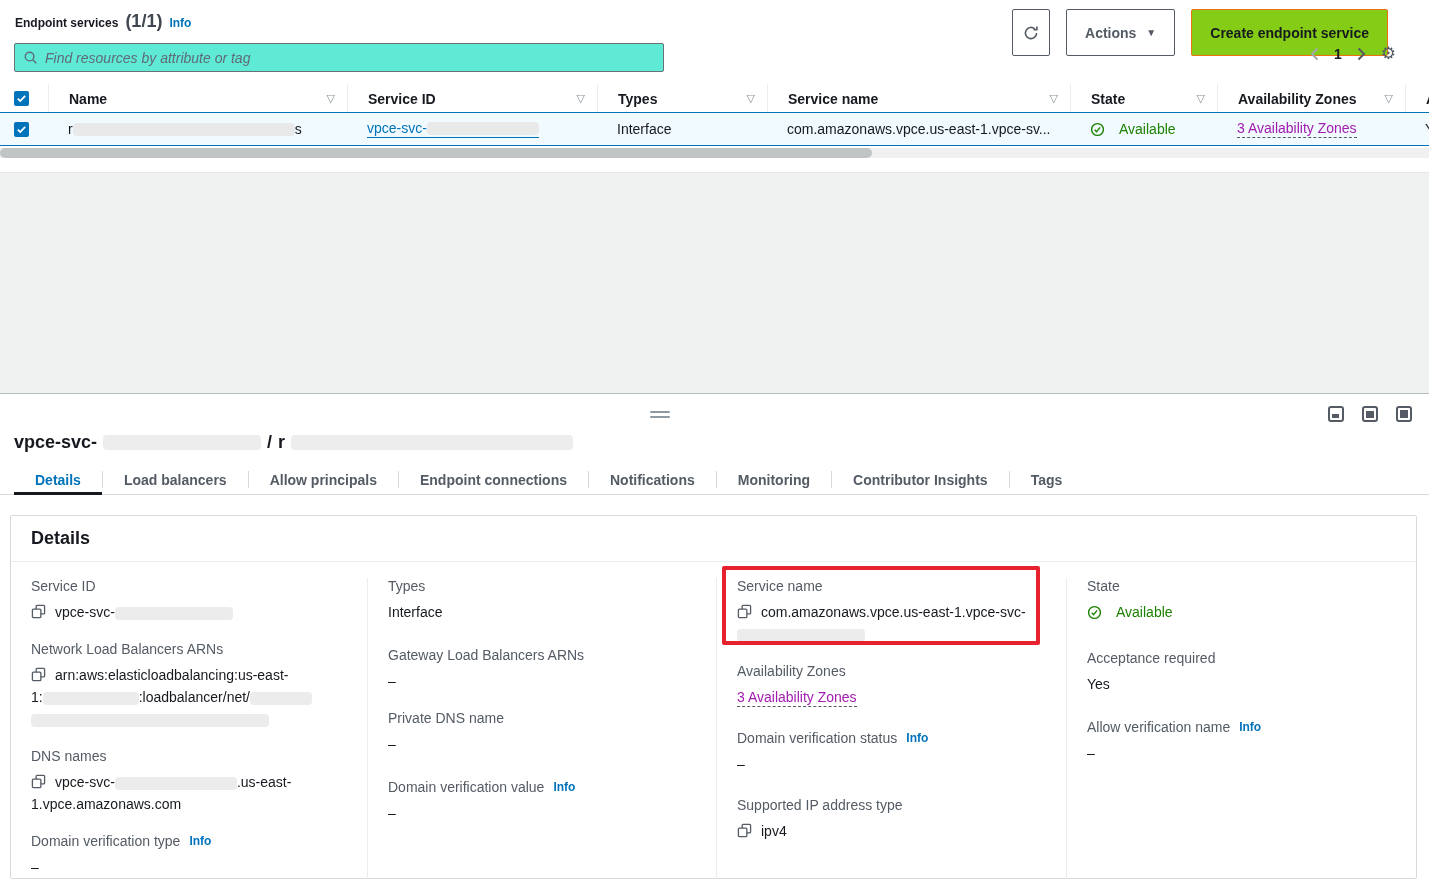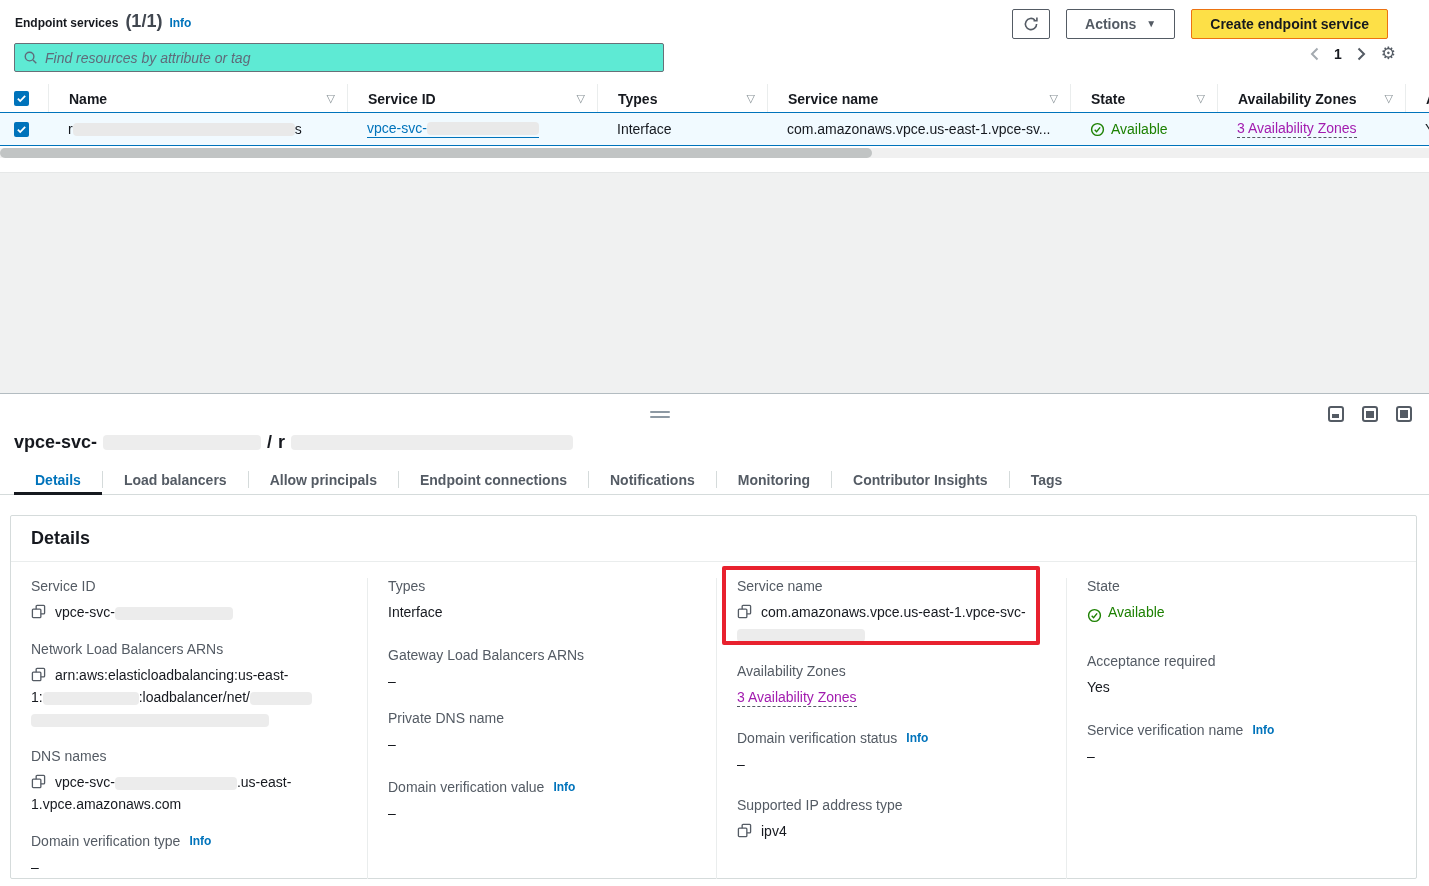--- a/index.html
+++ b/index.html
@@ -10,26 +10,26 @@
     color: #16191f; background: #fff; font-size: 14px;
   }
   
   .top-section { position:absolute; top:0; left:0; right:0; height:172px; background:#fff; }
   .titlebar { position:absolute; left:15px; top:11px; display:flex; align-items:baseline; gap:7px; }
   .titlebar h1 { font-size:12px; font-weight:700; }
   .titlebar .count { font-size:18px; font-weight:700; color:#414750; }
   .info-link { font-size:12px; font-weight:700; color:#0073bb; text-decoration:none; }
   .toolbar { position:absolute; top:9px; right:41px; display:flex; gap:16px; }
   .btn {
-    height:30px; border:1px solid #545b64; border-radius:2px; background:#fff;
+    height:47px; border:1px solid #545b64; border-radius:2px; background:#fff;
     display:flex; align-items:center; justify-content:center; gap:10px;
     font-weight:700; font-size:14px; color:#545b64; padding:0 18px; cursor:pointer;
   }
   .btn-icon { width:38px; padding:0; }
-  .btn-primary { background:#fde047; border-color:#ec7211; color:#16191f; }
+  .btn-primary { background:#84cc16; border-color:#ec7211; color:#16191f; }
   .caret { font-size:10px; line-height:1; color:#545b64; }
   .searchbox {
     position:absolute; left:14px; top:43px; width:650px; height:29px;
     border:1px solid #687078; border-radius:2px; background:#5eead4;
     display:flex; align-items:center; padding:0 8px; gap:7px;
   }
   .searchbox input {
     border:none; outline:none; flex:1; font-size:14px; font-style:italic;
     font-family:"Liberation Sans", sans-serif; color:#16191f; background:transparent;
   }
@@ -57,21 +57,21 @@
   .td:first-child { padding-left:14px; }
   .checkbox {
     width:15px; height:15px; background:#0073bb; border-radius:2px;
     display:flex; align-items:center; justify-content:center; cursor:pointer; flex:none;
   }
   .redact { display:inline-block; height:13px; background:#e9e9e9; border-radius:4px; vertical-align:middle; }
   .link-wrap {
     color:#0073bb; border-bottom:1px solid #0073bb; display:inline-flex; align-items:center;
     padding-bottom:1px; cursor:pointer;
   }
-  .state-green { color:#1d8102; display:inline-flex; align-items:flex-end; gap:6px; }
+  .state-green { color:#1d8102; display:inline-flex; align-items:center; gap:14px; }
   .dashed-link { border-bottom:1px dashed #545b64; padding-bottom:1px; cursor:pointer; color:#a21caf; }
   .hscroll { position:absolute; top:148px; left:0; right:0; height:10px; background:#f0f0f0; }
   .hscroll .thumb { position:absolute; left:0; top:0; height:10px; width:872px; background:#c1c4c4; border-radius:5px; }
   
   .gray-gap { position:absolute; top:172px; left:0; right:0; height:221px; background:#f0f1f1; border-top:1px solid #e6e8e8; }
   
   .bottom-panel { position:absolute; top:393px; left:0; right:0; bottom:0; background:#fff; border-top:1px solid #b3bcc1; }
   .drag-handle { position:absolute; top:17px; left:650px; width:20px; cursor:row-resize; }
   .drag-handle i { display:block; height:2px; background:#8d99a3; margin-bottom:3px; border-radius:1px; }
   .pane-icons { position:absolute; top:12px; right:17px; display:flex; gap:18px; }
@@ -425,21 +425,21 @@
             </div>
           </div>
           <div class="field" style="margin-top:24px;">
             <div class="label">
                 <span>Acceptance required</span>
               </div>
             <div class="value">Yes</div>
           </div>
           <div class="field" style="margin-top:24px;">
             <div class="label">
-              <span>Service verification name</span>
+              <span>Allow verification name</span>
               <a class="info-link">Info</a>
             </div>
             <div class="value">–</div>
           </div>
         </div>
 
       </div>
     </div>
 
     <div class="red-box"></div>

